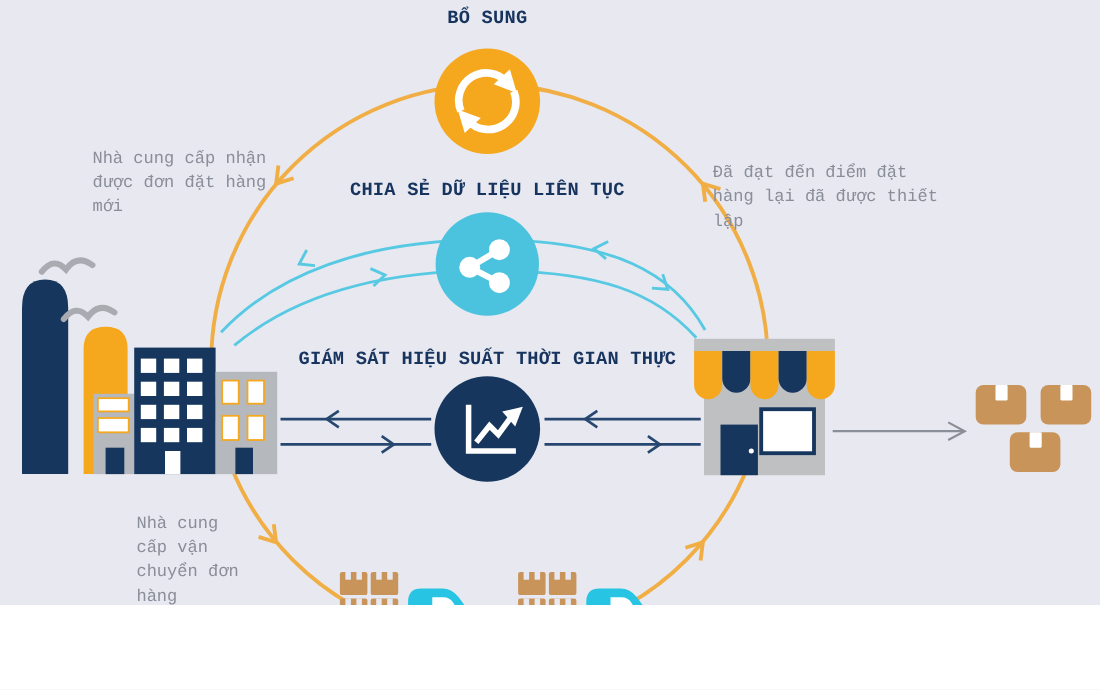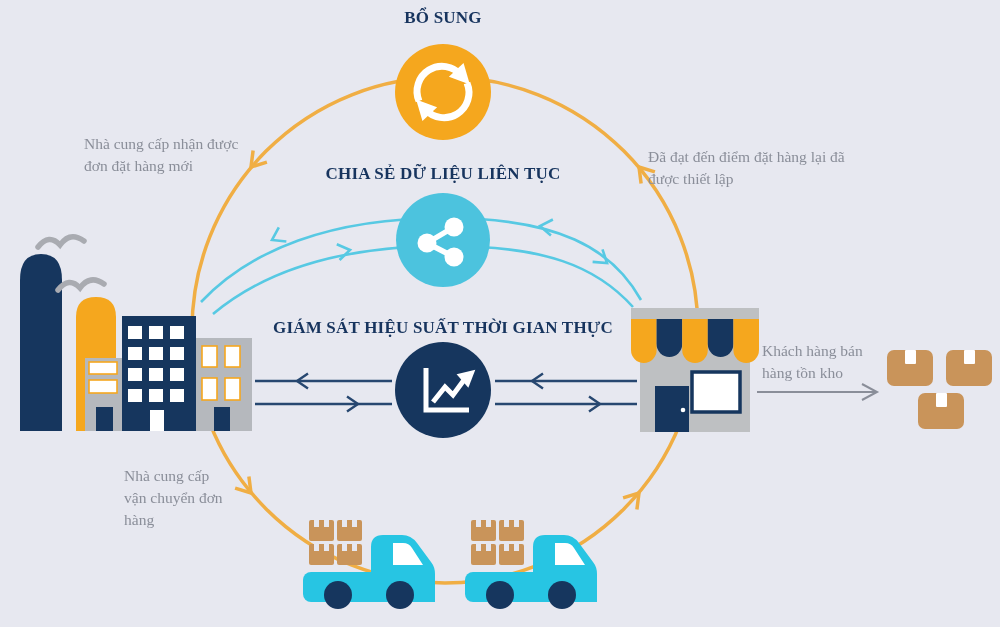--- a/index.html
+++ b/index.html
@@ -1,19 +1,19 @@
 <!DOCTYPE html>
 <html style="--bg: #E7E8F0; --orange: #F5A71E; --arc_orange: #F0AE44; --cyan: #57C9E3; --cyan_icon: #4CC3DE; --truck_cyan: #27C5E3; --navy: #16365E; --arrow_navy: #274770; --title_navy: #17345E; --tan: #C9945A; --building_gray: #B5B8BD; --store_gray: #BEC0C2; --bird_gray: #A9ABB1; --gray_text: #8A8E99;"><head>
 <meta charset="utf-8">
 <style>
   html,body{margin:0;padding:0;}
   .stage{
-    position:relative;width:1000px;height:627px;overflow:hidden;
+    position:relative;width:1000px;height:550px;overflow:hidden;
     background:var(--bg,#E7E8F0);
-    font-family:Liberation Serif, serif;
+    font-family:Liberation Mono, monospace;
   }
   svg{position:absolute;left:0;top:0;}
   .stage-title{
     position:absolute;left:143px;width:600px;text-align:center;
     color:var(--title_navy,#17345E);font-weight:bold;font-size:17px;
     letter-spacing:.2px;z-index:5;
   }
   .ann{
     position:absolute;color:var(--gray_text,#8A8E99);
     font-size:15.5px;line-height:1.42;z-index:5;
@@ -228,16 +228,15 @@
       </g>
     </g>
   </svg>
 
   <div class="stage-title" style="top:8px">BỔ SUNG</div>
   <div class="stage-title" style="top:318px">GIÁM SÁT HIỆU SUẤT THỜI GIAN THỰC</div>
   <div class="stage-title" style="top:164px">CHIA SẺ DỮ LIỆU LIÊN TỤC</div>
 
   <div class="ann" style="left:648px;top:146px;width:205px">Đã đạt đến điểm đặt hàng lại đã được thiết lập</div>
   <div class="ann" style="left:84px;top:133px;width:172px">Nhà cung cấp nhận được đơn đặt hàng mới</div>
-  <div class="ann" style="left:762px;top:340px;width:125px">Khách hàng bán hàng tồn kho</div>
   <div class="ann" style="left:124px;top:465px;width:110px">Nhà cung cấp vận chuyển đơn hàng</div>
 
 </div>
 
 </body></html>

